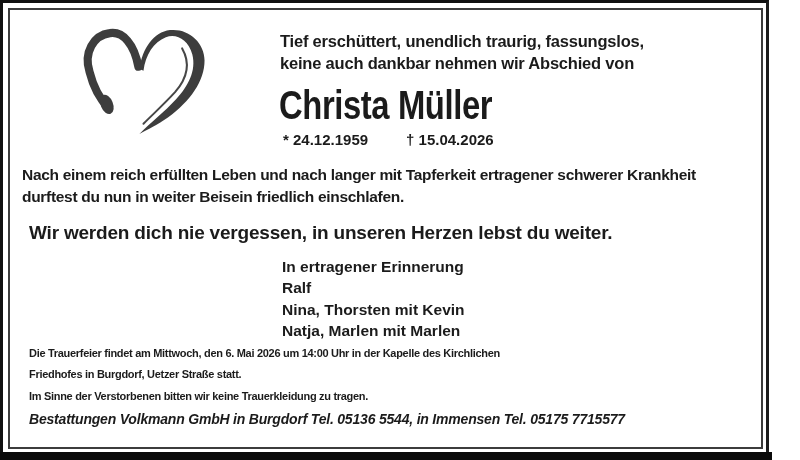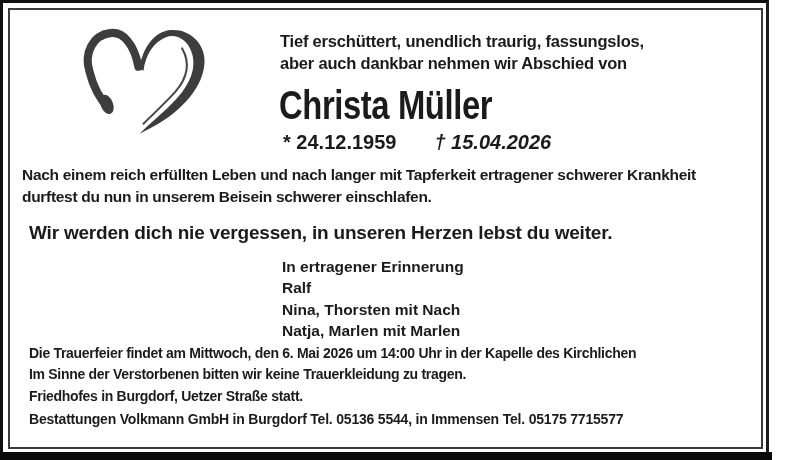--- a/index.html
+++ b/index.html
@@ -20,27 +20,27 @@
   .inner-frame{
     position:absolute;left:8px;top:8px;right:9px;bottom:11px;
     border:2px solid #3c3c3c;pointer-events:none;
   }
   .heart-wrap{position:absolute;left:76px;top:26px;width:138px;height:114px;}
   .intro{position:absolute;left:280px;top:31px;font-size:16.5px;line-height:21.5px;letter-spacing:-0.2px;white-space:nowrap;}
   .name{
     position:absolute;left:279px;top:84px;font-size:41px;line-height:42px;letter-spacing:-0.5px;
     transform:scaleX(0.8);transform-origin:0 0;white-space:nowrap;
   }
-  .dates{position:absolute;left:283px;top:131px;font-size:20px;display:flex;}
-  .date-death{margin-left:38px;font-style:italic;}
+  .dates{position:absolute;left:283px;top:131px;font-size:15px;display:flex;}
+  .date-death{margin-left:38px;}
   .p1{position:absolute;left:22px;top:164px;font-size:15.5px;line-height:21.5px;letter-spacing:-0.3px;white-space:nowrap;}
   .p2{position:absolute;left:29px;top:222px;font-size:19px;letter-spacing:-0.2px;white-space:nowrap;}
   .memorial{position:absolute;left:282px;top:256px;font-size:15.5px;line-height:21.4px;white-space:nowrap;}
-  .service{position:absolute;left:29px;top:343px;font-size:14px;line-height:21.4px;letter-spacing:-0.3px;white-space:nowrap;}
-  .funeral-home{position:absolute;left:29px;top:411px;font-size:14px;letter-spacing:-0.2px;white-space:nowrap;}
+  .service{position:absolute;left:29px;top:343px;font-size:11px;line-height:21.4px;letter-spacing:-0.3px;white-space:nowrap;}
+  .funeral-home{position:absolute;left:29px;top:411px;font-size:14px;letter-spacing:-0.2px;white-space:nowrap;font-style:italic;}
 </style>
 </head>
 <body>
 
 <div id="page">
 
   <div class="outer-edge"></div>
   <div class="inner-frame"></div>
 
   <div class="heart-wrap">
@@ -50,47 +50,47 @@
       <ellipse cx="30" cy="77" rx="6" ry="10" transform="rotate(-22 30 77)" fill="#3d3d3d"></ellipse>
 
       <path d="M62 42 C65 22 76 6 92 4 C110 2 126 16 126 34 C126 54 112 74 90 90 C80 97 70 102 62 106 C73 95 86 85 98 72 C110 59 118 44 114 28 C110 13 98 7 88 11 C76 16 68 28 66 44 Z" fill="#3d3d3d"></path>
 
       <path d="M104 22 C112 36 110 50 97 65 C87 76 76 86 66 96" fill="none" stroke="#474747" stroke-width="2" stroke-linecap="round"></path>
     </svg>
   </div>
 
   <div class="intro">
     <div>Tief erschüttert, unendlich traurig, fassungslos,</div>
-    <div>aber auch dankbar nehmen wir Abschied von</div>
+    <div>keine auch dankbar nehmen wir Abschied von</div>
   </div>
 
   <div class="name">Christa Müller</div>
 
   <div class="dates">
     <span class="date-birth">* 24.12.1959</span>
     <span class="date-death">† 15.04.2026</span>
   </div>
 
   <div class="p1">
     <div>Nach einem reich erfüllten Leben und nach langer mit Tapferkeit ertragener schwerer Krankheit</div>
-    <div>durftest du nun in unserem Beisein schwerer einschlafen.</div>
+    <div>durftest du nun in weiter Beisein friedlich einschlafen.</div>
   </div>
 
   <div class="p2">Wir werden dich nie vergessen, in unseren Herzen lebst du weiter.</div>
 
   <div class="memorial">
     <div>In ertragener Erinnerung</div>
     <div>Ralf</div>
-    <div>Nina, Thorsten mit Nach</div>
+    <div>Nina, Thorsten mit Kevin</div>
     <div>Natja, Marlen mit Marlen</div>
   </div>
 
   <div class="service">
     <div>Die Trauerfeier findet am Mittwoch, den 6. Mai 2026 um 14:00 Uhr in der Kapelle des Kirchlichen</div>
+    <div>Friedhofes in Burgdorf, Uetzer Straße statt.</div>
     <div>Im Sinne der Verstorbenen bitten wir keine Trauerkleidung zu tragen.</div>
-    <div>Friedhofes in Burgdorf, Uetzer Straße statt.</div>
   </div>
 
   <div class="funeral-home">Bestattungen Volkmann GmbH in Burgdorf Tel. 05136 5544, in Immensen Tel. 05175 7715577</div>
 
   <div class="bottom-bar"></div>
 
 </div>
 
 </body></html>

